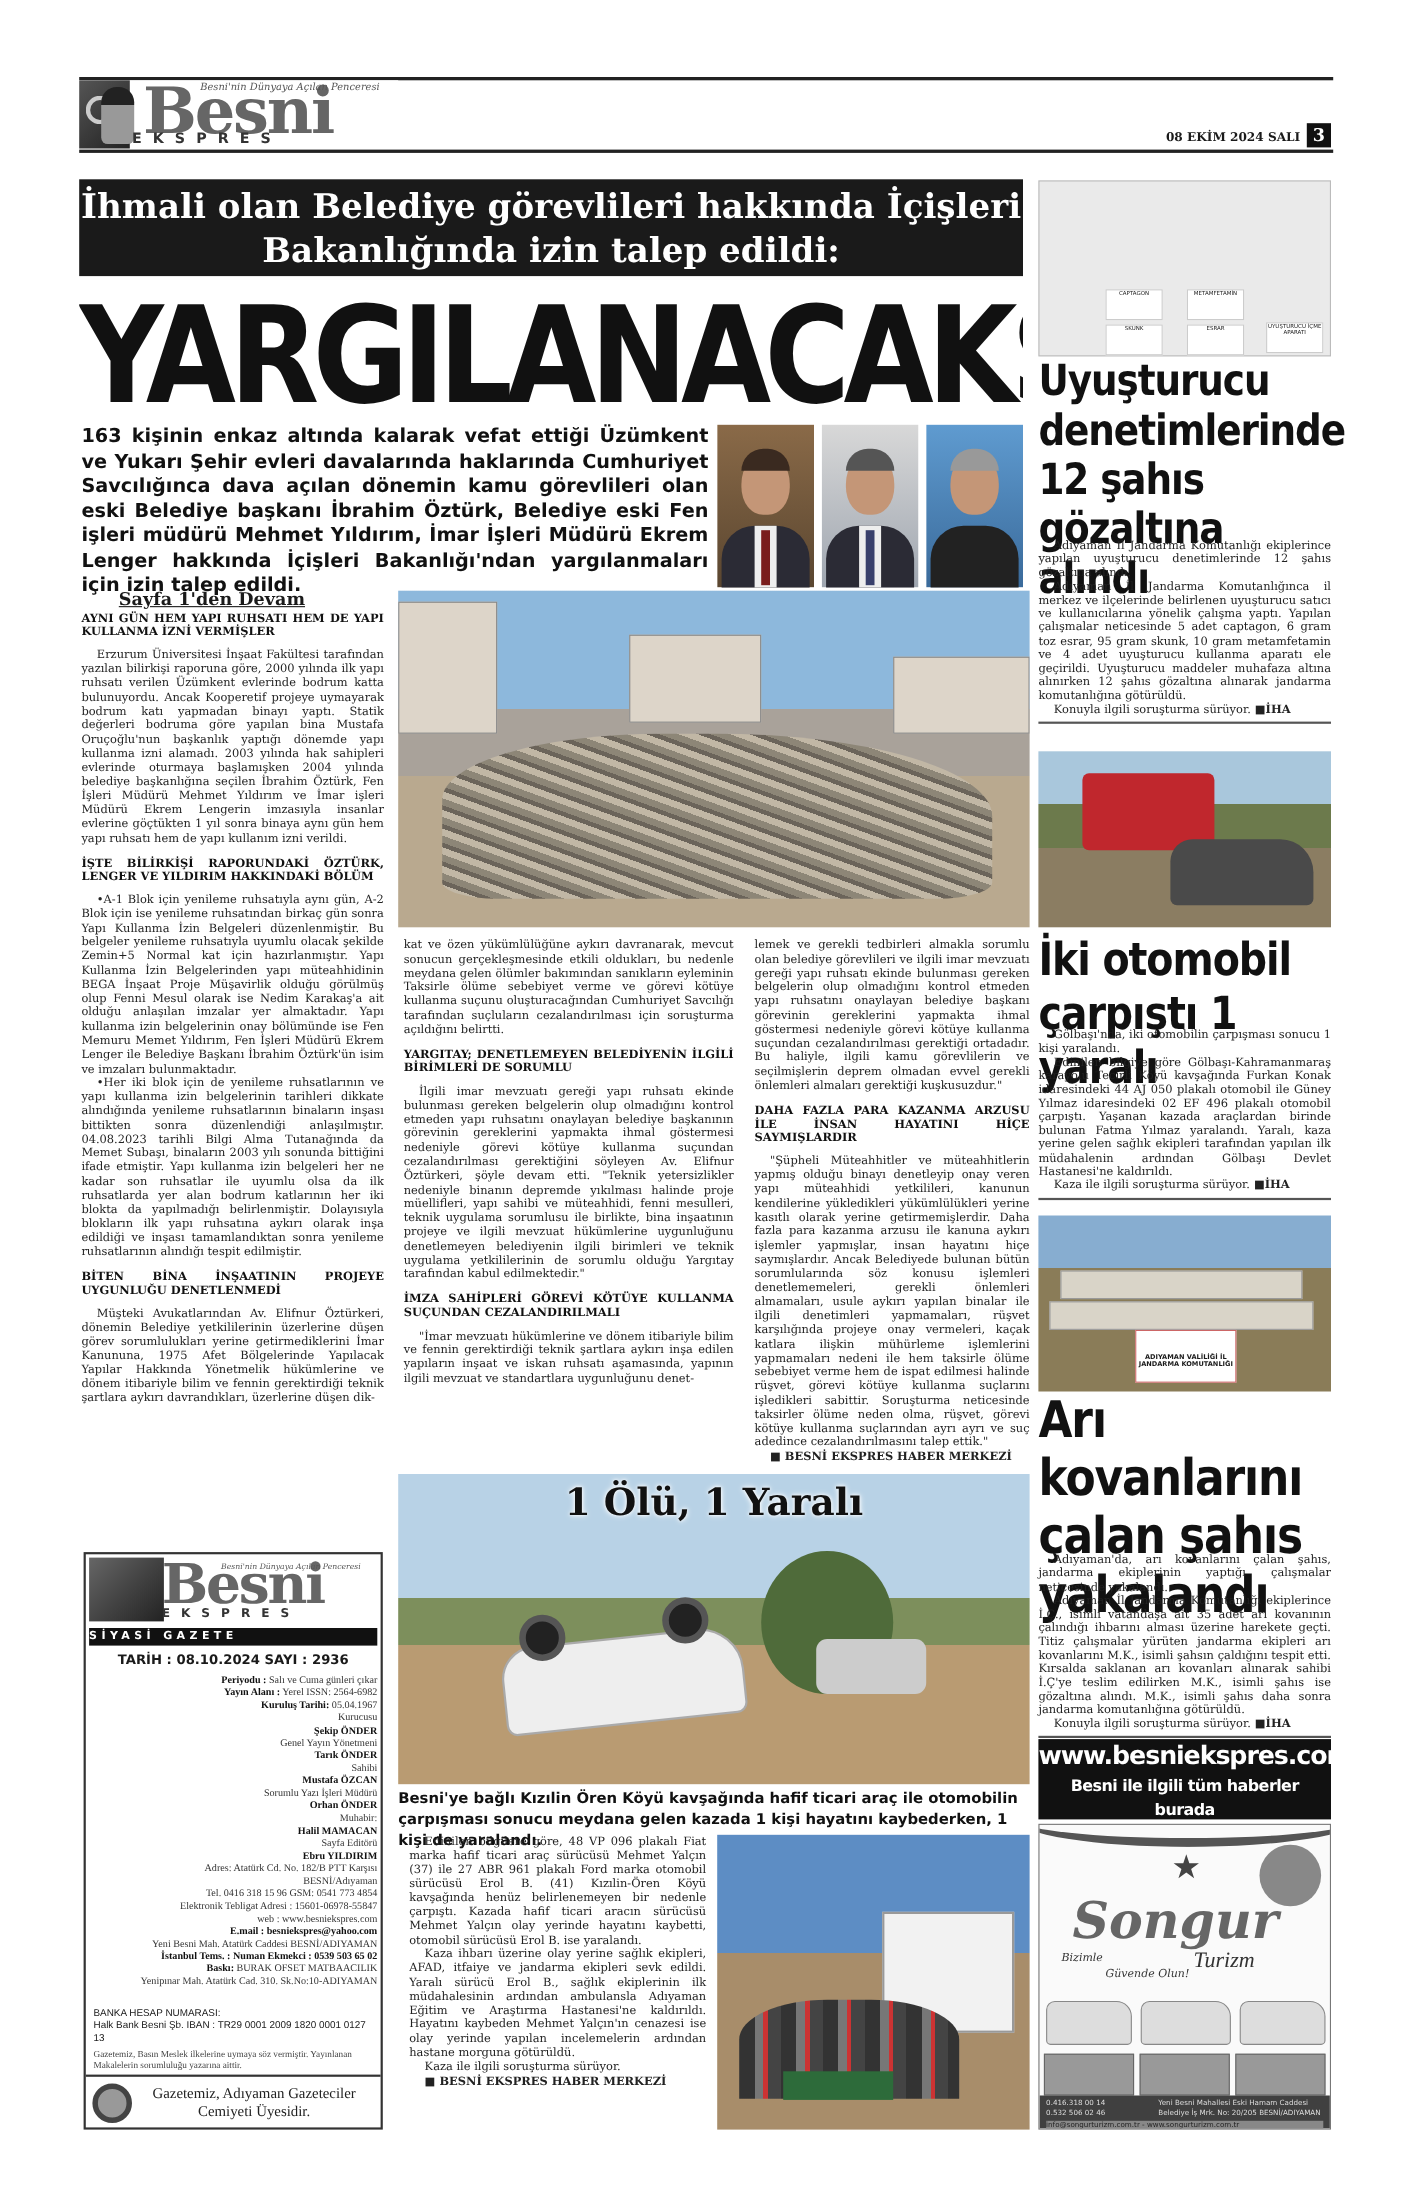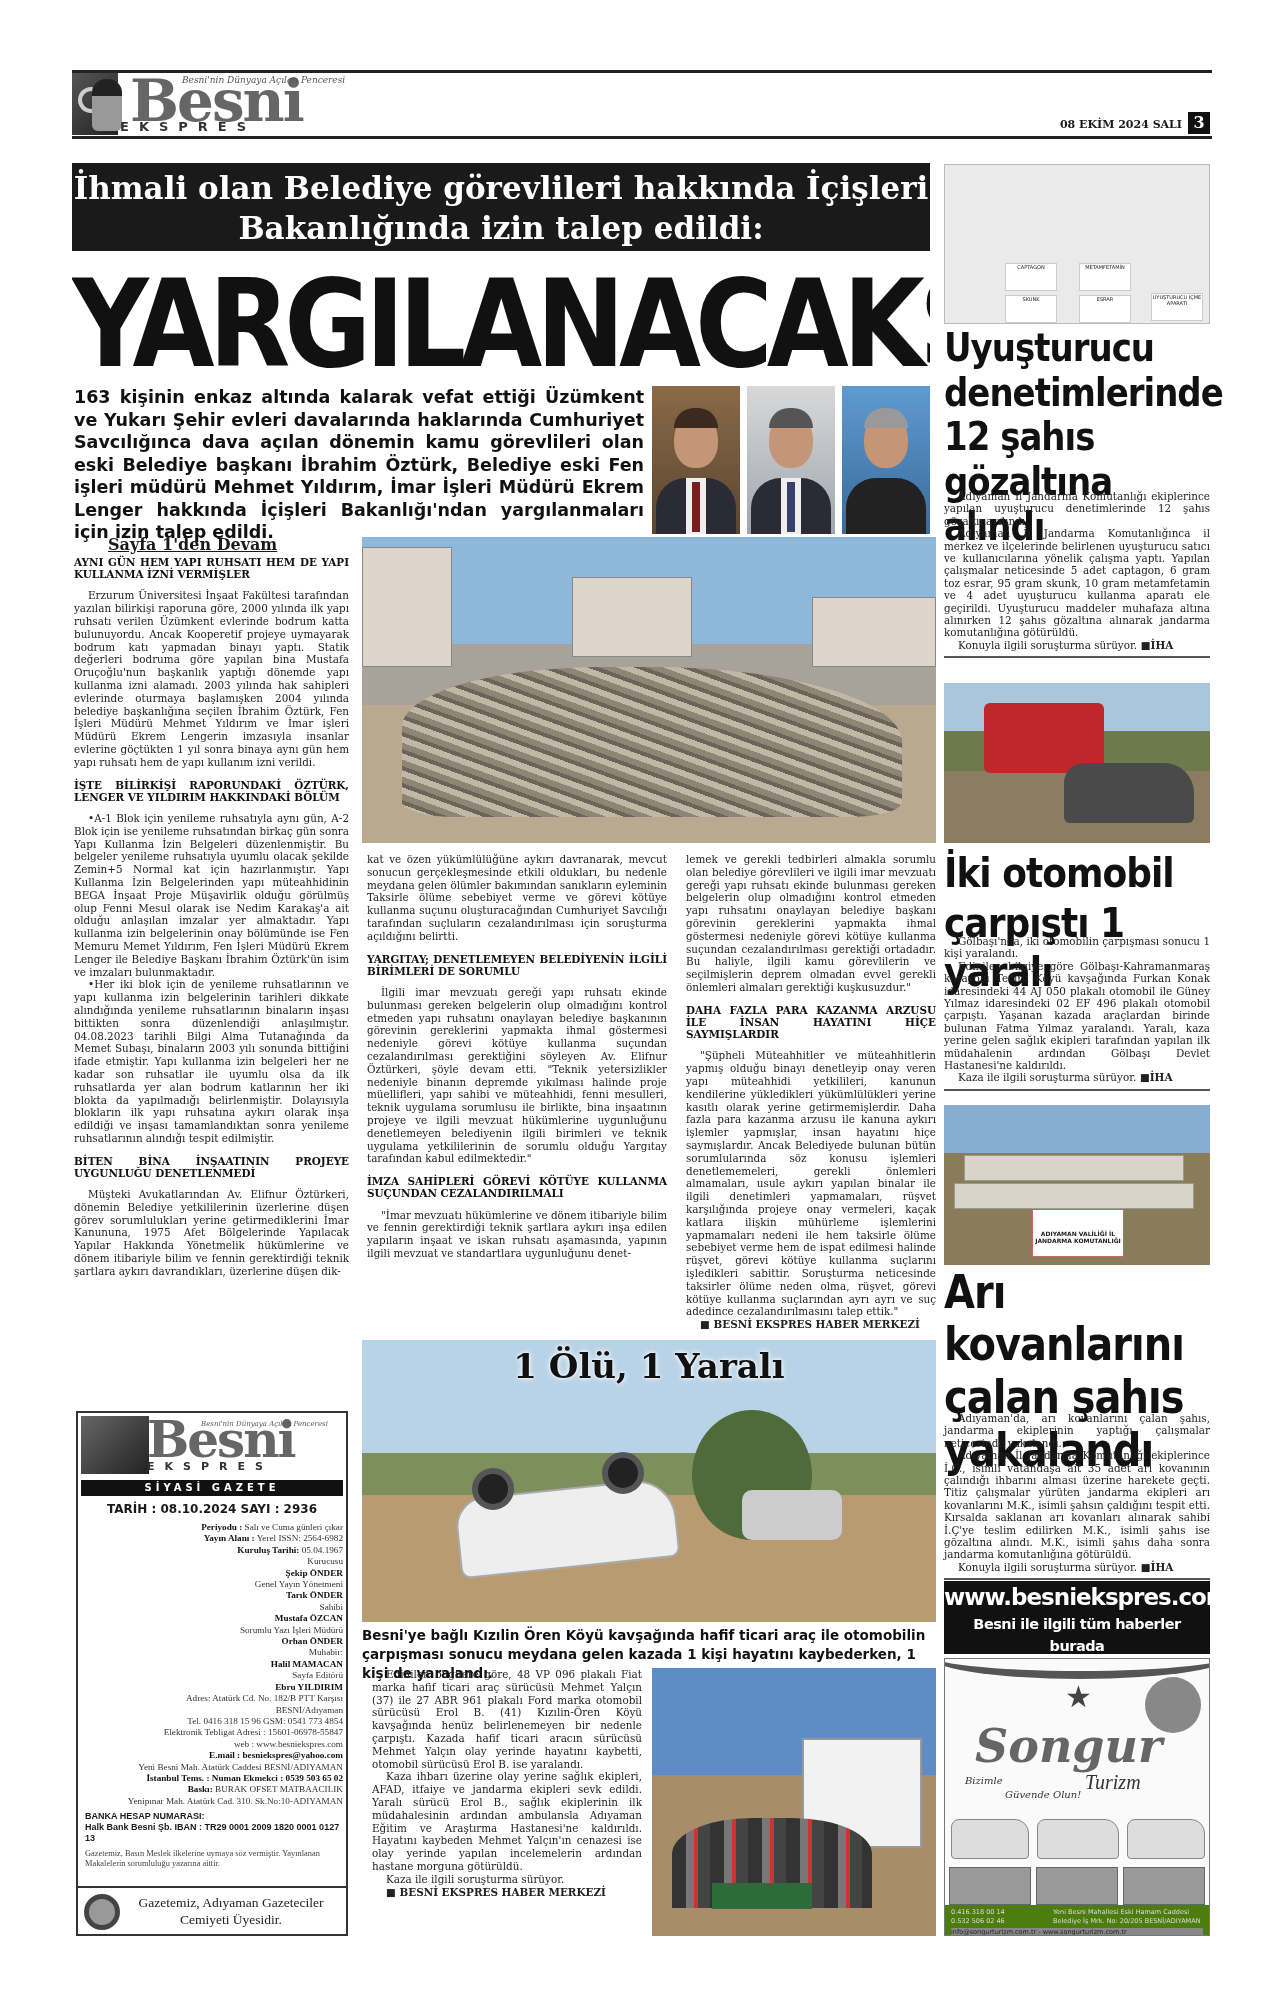--- a/index.html
+++ b/index.html
@@ -83,33 +83,33 @@
 .ad{top:1658px;height:278px;border:1px solid #777;background:#fafafa;overflow:hidden}
 .ad .arc{position:absolute;left:-20px;top:-30px;width:310px;height:50px;border-radius:50%;border-bottom:8px solid #555}
 .ad .brand{position:absolute;left:30px;top:60px;font-family:"DejaVu Serif",serif;font-style:italic;font-weight:bold;font-size:46px;color:#666}
 .ad .turizm{position:absolute;left:140px;top:112px;font-family:Liberation Serif, serif;font-style:italic;font-size:20px;color:#333}
 .ad .slogan1{position:absolute;left:20px;top:116px;font-style:italic;font-size:10px;color:#333}
 .ad .slogan2{position:absolute;left:60px;top:130px;font-style:italic;font-size:10px;color:#333}
 .ad .star{position:absolute;left:120px;top:20px;font-size:30px;color:#444}
 .ad .kid{position:absolute;left:200px;top:18px;width:56px;height:56px;border-radius:50%;background:#888}
 .ad .bus{position:absolute;top:160px;width:78px;height:40px;background:#ddd;border:1px solid #888;border-radius:8px 14px 4px 4px}
 .ad .thumb{position:absolute;top:208px;width:82px;height:38px;background:#999;border:1px solid #666}
-.ad .foot{position:absolute;left:0;bottom:0;width:100%;height:30px;background:#4d7c0f;color:#ddd;font-family:"DejaVu Sans",sans-serif;font-size:6.5px;padding:3px 6px;line-height:9px}
+.ad .foot{position:absolute;left:0;bottom:0;width:100%;height:30px;background:#404040;color:#ddd;font-family:"DejaVu Sans",sans-serif;font-size:6.5px;padding:3px 6px;line-height:9px}
 .ad .foot .mail{background:#888;color:#222;margin-top:2px}
 .imprint{left:76px;top:1411px;width:272px;height:525px;border:2px solid #333;padding:3px}
 .imp-logo{position:relative;height:62px}
 .imp-logo .portrait{position:absolute;left:0;top:0;width:68px;height:58px;background:linear-gradient(135deg,#666,#222)}
 .imp-logo .word{position:absolute;left:66px;top:-6px;font-weight:bold;font-size:50px;color:#666;letter-spacing:-2px}
 .imp-logo .slogan{position:absolute;left:120px;top:4px;font-style:italic;font-size:7px;color:#555}
 .imp-logo .eks{position:absolute;left:66px;top:44px;font-family:"DejaVu Sans",sans-serif;font-size:11px;letter-spacing:10px;font-weight:bold;color:#333}
-.siyasi{height:16px;background:#111;color:#fff;text-align:center;font-family:"DejaVu Sans",sans-serif;font-weight:bold;font-size:10px;letter-spacing:4px;line-height:16px;margin-top:2px}
+.siyasi{height:16px;background:#111;color:#fff;font-family:"DejaVu Sans",sans-serif;font-weight:bold;font-size:10px;letter-spacing:4px;line-height:16px;margin-top:2px}
 .tarih{text-align:center;font-family:"DejaVu Sans",sans-serif;font-weight:bold;font-size:12px;margin:6px 0 6px}
 .imp-lines{text-align:right;font-family:"Liberation Serif",serif;font-size:9.2px;line-height:11.4px;color:#333}
 .imp-lines .b{font-weight:bold;color:#111}
-.bank{font-family:"Liberation Sans",sans-serif;font-weight:bold;font-size:9px;line-height:11px;margin-top:4px;padding-left:4px}
+.bank{font-family:"Liberation Sans",sans-serif;font-weight:normal;font-size:9px;line-height:11px;margin-top:18px;padding-left:4px}
 .disclaim{font-family:"Liberation Serif",serif;font-size:8.4px;line-height:10px;margin-top:5px;padding:0 4px;color:#444}
 .member{position:absolute;left:0;bottom:0;width:100%;height:48px;border-top:2px solid #333}
 .member .seal{position:absolute;left:6px;top:6px;width:36px;height:36px;border-radius:50%;border:5px solid #444;background:#999}
 .member .txt{position:absolute;left:48px;top:6px;width:210px;text-align:center;font-family:"Liberation Serif",serif;font-size:13.5px;line-height:17px;color:#222}
 </style>
 </head>
 <body>
 
 <div class="abs topline"></div>
 <div class="abs logo">

